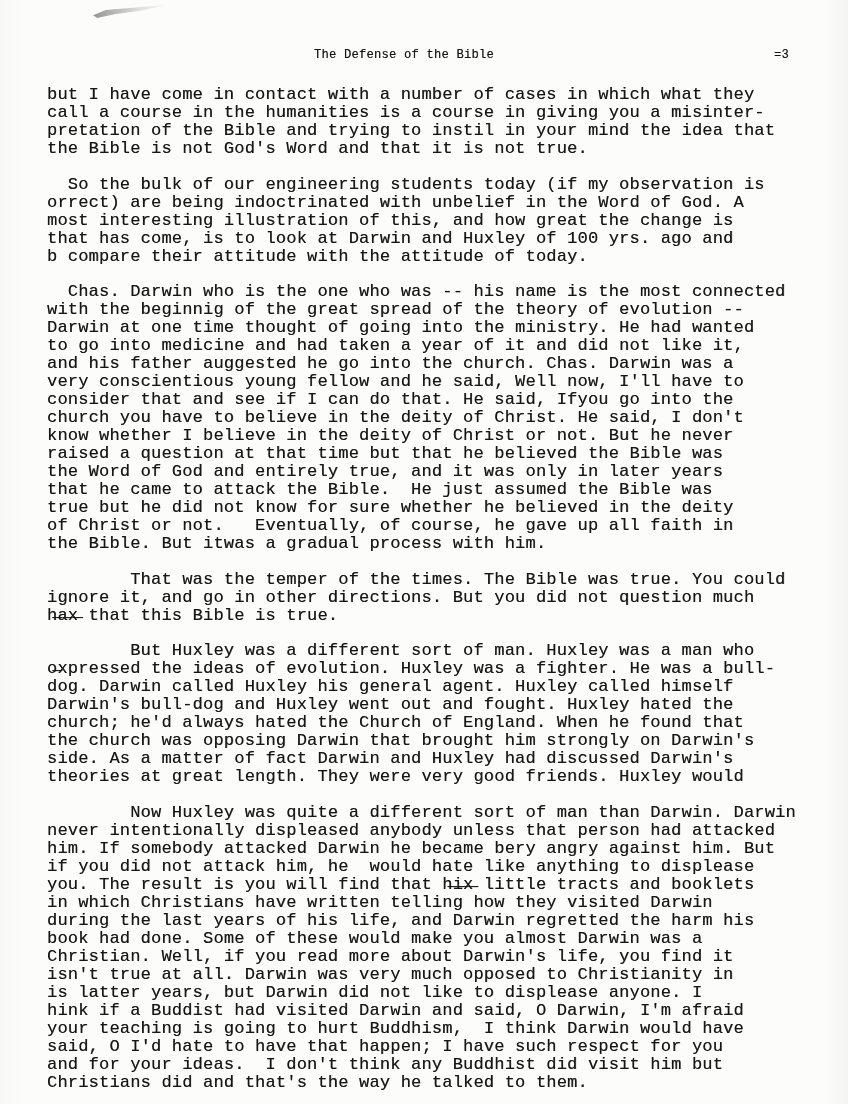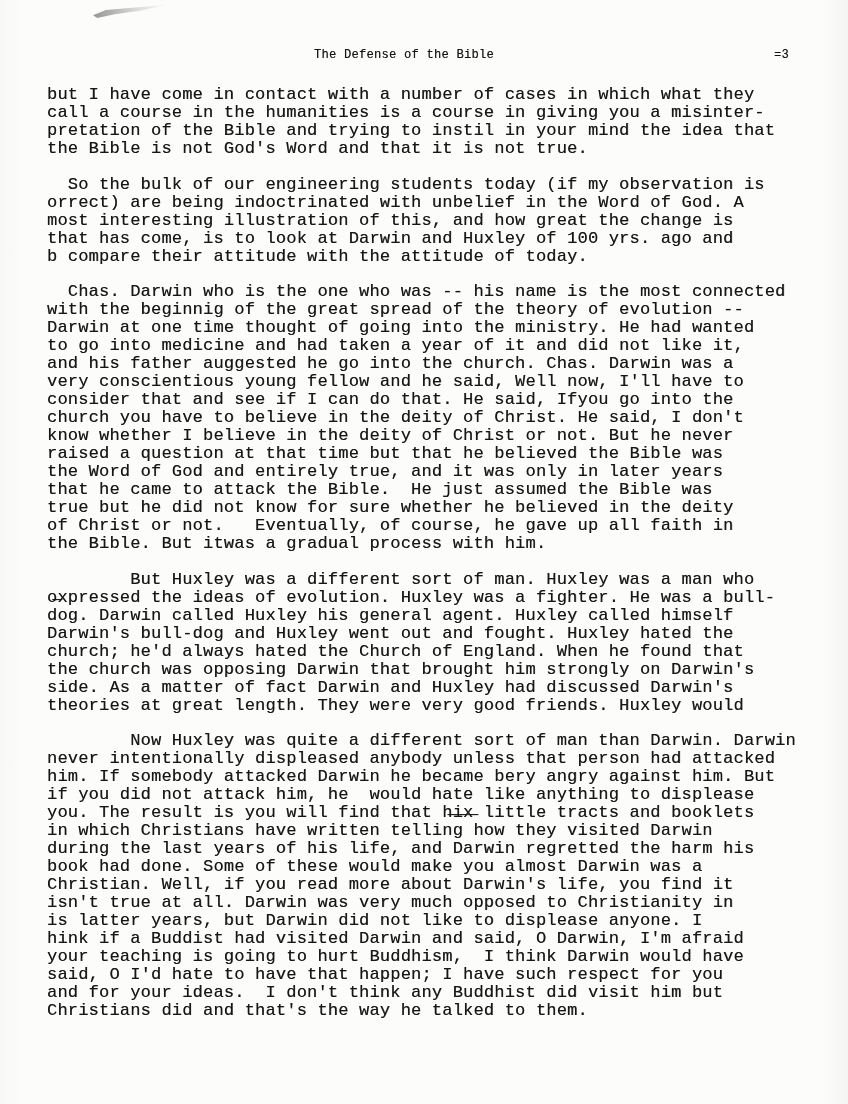--- a/index.html
+++ b/index.html
@@ -106,20 +106,23 @@
 very conscientious young fellow and he said, Well now, I'll have to
 consider that and see if I can do that. He said, Ifyou go into the
 church you have to believe in the deity of Christ. He said, I don't
 know whether I believe in the deity of Christ or not. But he never
 raised a question at that time but that he believed the Bible was
 the Word of God and entirely true, and it was only in later years
 that he came to attack the Bible.  He just assumed the Bible was
 true but he did not know for sure whether he believed in the deity
 of Christ or not.   Eventually, of course, he gave up all faith in
 the Bible. But itwas a gradual process with him.</div>
+    <div class="paragraph">        That was the temper of the times. The Bible was true. You could
+ignore it, and go in other directions. But you did not question much
+h̶a̶x̶ that this Bible is true.</div>
     <div class="paragraph">        But Huxley was a different sort of man. Huxley was a man who
 o̶xpressed the ideas of evolution. Huxley was a fighter. He was a bull-
 dog. Darwin called Huxley his general agent. Huxley called himself
 Darwin's bull-dog and Huxley went out and fought. Huxley hated the
 church; he'd always hated the Church of England. When he found that
 the church was opposing Darwin that brought him strongly on Darwin's
 side. As a matter of fact Darwin and Huxley had discussed Darwin's
 theories at great length. They were very good friends. Huxley would</div>
     <div class="paragraph">        Now Huxley was quite a different sort of man than Darwin. Darwin
 never intentionally displeased anybody unless that person had attacked

